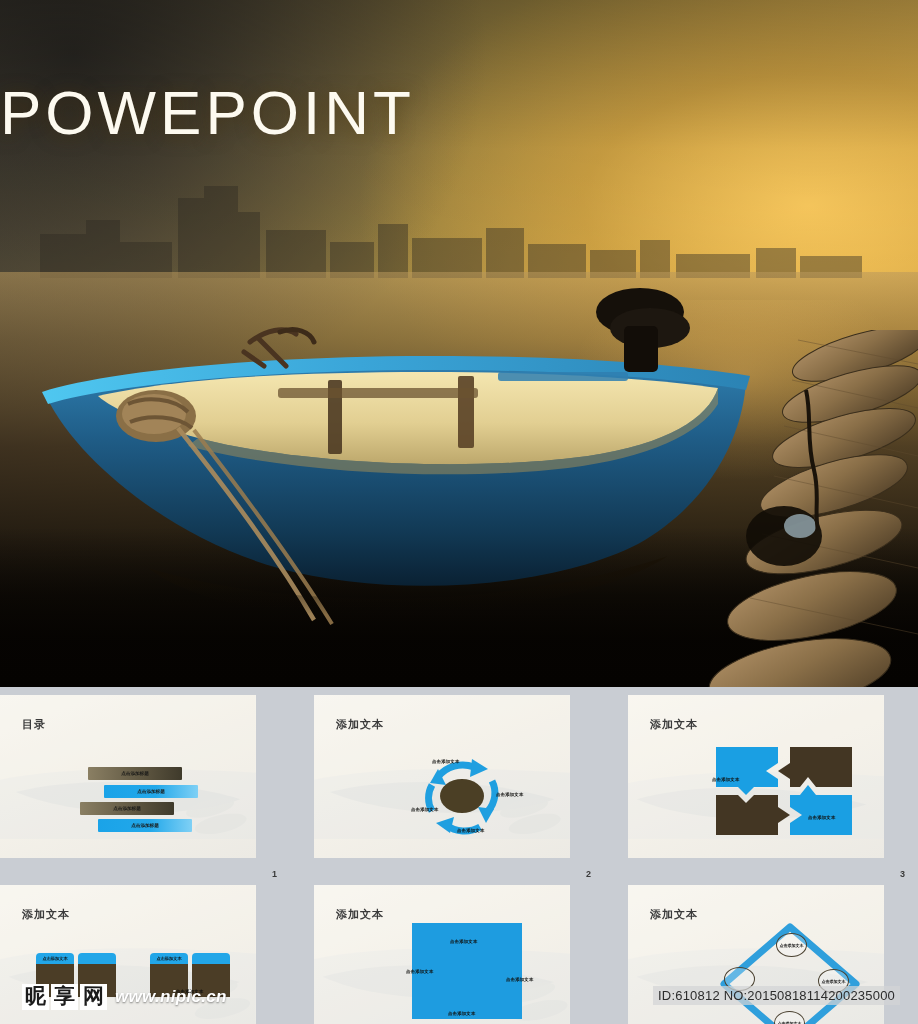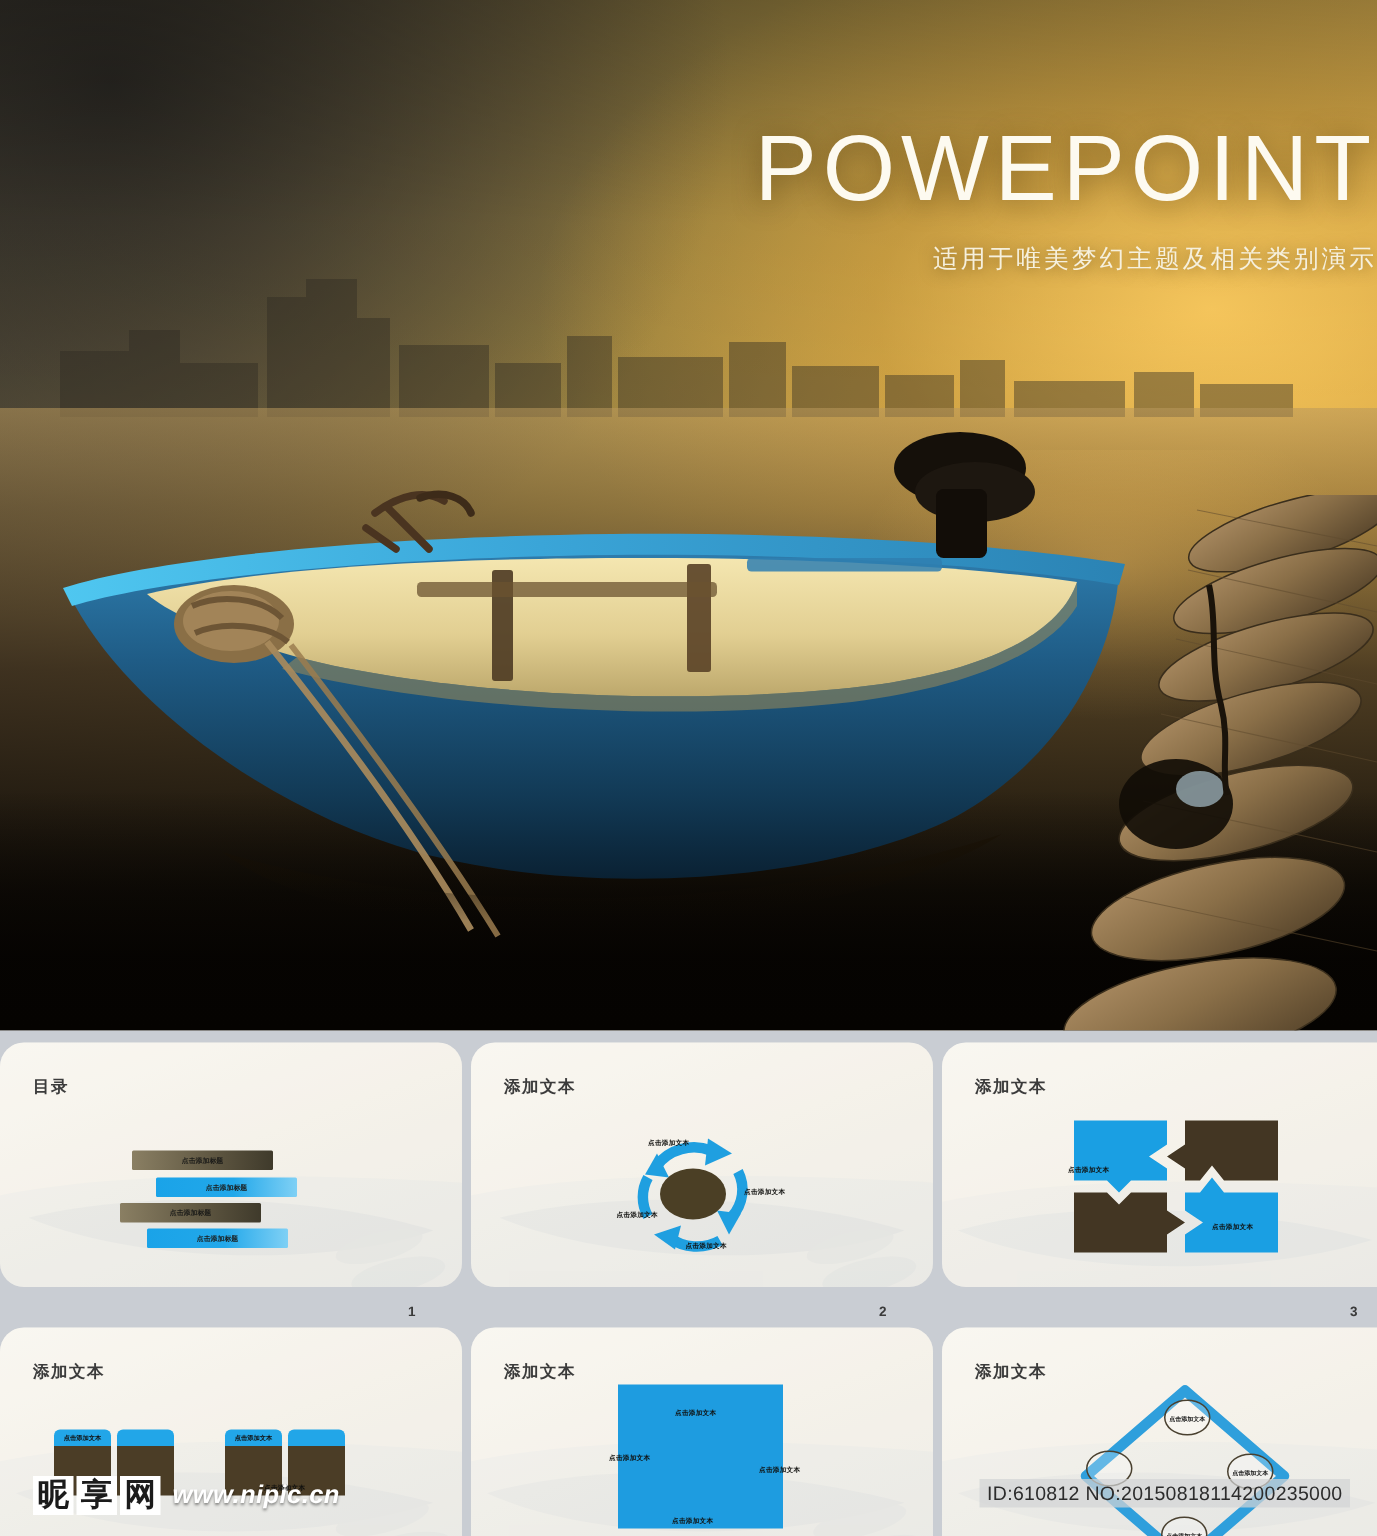--- a/index.html
+++ b/index.html
@@ -40,21 +40,21 @@
     position:absolute; left:520px; top:300px; width:400px; height:300px;
     background:radial-gradient(ellipse 60% 50% at 55% 25%, rgba(255,200,100,.30), rgba(255,180,70,0) 70%);
   }
   .hero-dark-bottom {
     position:absolute; left:0; bottom:0; width:918px; height:160px;
     background:linear-gradient(180deg, rgba(5,3,1,0) 0%, rgba(5,3,1,.92) 70%, #050301 100%);
   }
 
   .hero-title-wrap {
     position:absolute; left:0; right:0; top:82px;
-    text-align:right; z-index:6;
+    text-align:left; z-index:6;
   }
   .hero-title {
     font-size:62px; font-weight:400; letter-spacing:4px;
     color:#fdfaf0; line-height:1;
     text-shadow:0 2px 18px rgba(80,55,10,.55);
   }
   .hero-sub {
     margin-top:18px;
     font-size:16.5px; letter-spacing:2px; font-weight:400;
     color:#f6f0dd;
@@ -68,24 +68,23 @@
   
   .grid {
     position:absolute; left:0; top:687px; width:918px; height:337px;
     background:#c9cdd3;
   }
   .row { position:absolute; left:0; width:918px; height:163px; }
   .row-1 { top:8px; }
   .row-2 { top:198px; }
 
   .slide {
-    position:absolute; top:0; width:308px; height:163px;
+    position:absolute; top:0; width:256px; height:163px;
     background:linear-gradient(160deg,#fbf9f3 0%, #f5f2ea 45%, #eceae4 100%);
     overflow:hidden;
-    border-radius:16px;
   }
   .slide.c0 { left:0px; }
   .slide.c1 { left:314px; }
   .slide.c2 { left:628px; }
   
   .slide-bg {
     position:absolute; inset:0; opacity:.30;
   }
   .slide-title {
     position:absolute; left:22px; top:22px;
@@ -280,21 +279,20 @@
     </g>
     <ellipse cx="96" cy="206" rx="38" ry="30" fill="#110c06" opacity=".9"></ellipse>
     <ellipse cx="112" cy="196" rx="16" ry="12" fill="#9fb4bd" opacity=".75"></ellipse>
     <path d="M118 60 C124 86, 118 110, 126 140 C132 164, 126 182, 130 200" stroke="#1a130a" stroke-width="4" fill="none"></path>
   </svg>
 
   <div class="hero-dark-bottom"></div>
 
   <div class="hero-title-wrap">
     <div class="hero-title">POWEPOINT</div>
-    <div class="hero-sub">适用于唯美梦幻主题及相关类别演示</div>
   </div>
 </div>
 
 <div class="grid">
 
   <div class="row row-1">
 
     <div class="slide c0">
       <svg class="slide-bg" viewBox="0 0 290 163" preserveAspectRatio="none">
         <rect width="290" height="163" fill="#f3f1ea"></rect>

